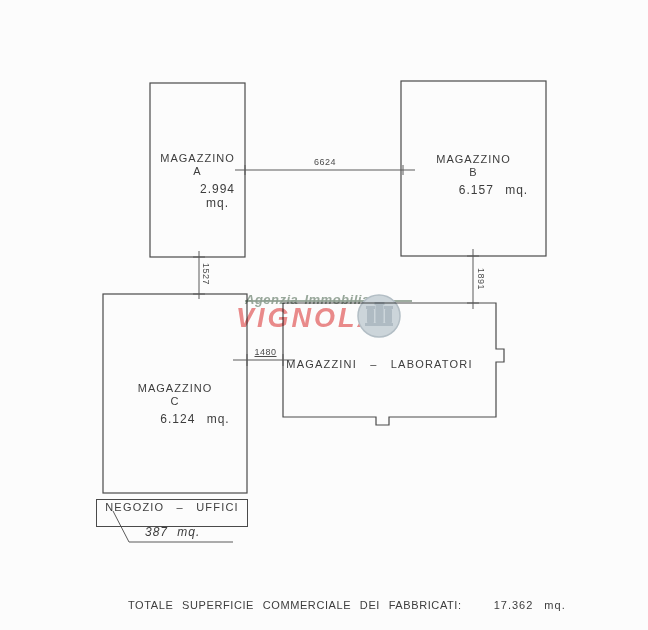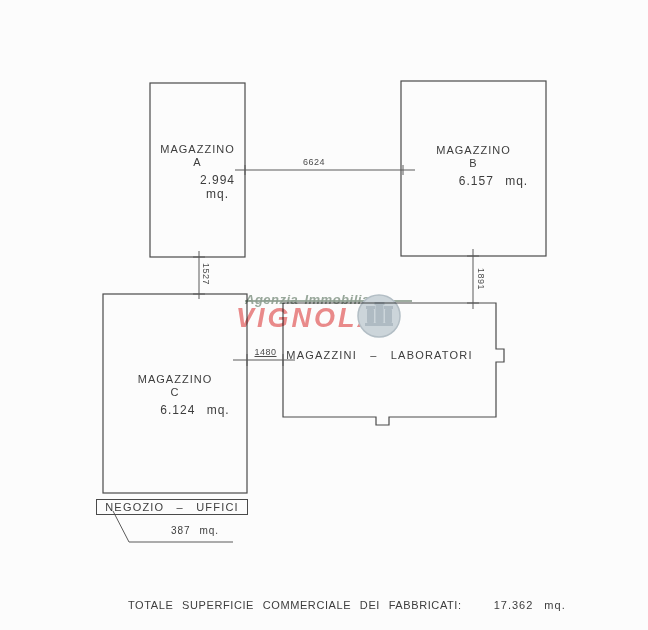--- a/index.html
+++ b/index.html
@@ -3,34 +3,34 @@
 <meta charset="utf-8">
 <style>
   * { margin:0; padding:0; box-sizing:border-box; }
   body { background:#ffffff; }
   .canvas {
     position:relative; width:648px; height:630px;
     background:#fcfcfc; overflow:hidden;
     font-family:"Liberation Sans", sans-serif; color:#3d3d3d;
   }
   svg.lines { position:absolute; left:0; top:0; }
-  .lbl { position:absolute; text-align:center; letter-spacing:.8px; }
+  .lbl { position:absolute; text-align:center; letter-spacing:.8px;margin-top:9px; }
   .bname { font-size:11px; letter-spacing:1px; line-height:13px; word-spacing:5px; }
   .bletter { font-size:11px; letter-spacing:1px; line-height:13px; }
   .barea { font-size:12px; letter-spacing:1px; word-spacing:7px; margin-top:4px;padding-left:40px; }
   .lab-name { font-size:11px; letter-spacing:1.2px; word-spacing:9px; line-height:13px; }
   .dim { position:absolute; font-size:9px; color:#4c4c4c; letter-spacing:.5px; text-align:center; }
   .dim-vert { transform:rotate(90deg); transform-origin:0 0; white-space:nowrap; }
   .shop-box {
-    position:absolute; left:96px; top:499px; width:152px; height:16px;
+    position:absolute; left:96px; top:499px; width:152px; height:28px;
     border:1px solid #4a4a4a; font-size:11px; letter-spacing:1.2px;
     word-spacing:8px; text-align:center; line-height:14px;
   }
   .shop-area { position:absolute; left:145px; top:525px; width:100px;
-    font-size:10px; letter-spacing:1px; word-spacing:5px; text-align:center; }
+    font-size:12px; letter-spacing:1px; word-spacing:5px; text-align:left;font-style:italic; }
   .total { position:absolute; left:128px; top:599px; font-size:11px;
     letter-spacing:.6px; word-spacing:5px; white-space:nowrap; }
   .total .val { margin-left:32px; letter-spacing:1px; word-spacing:7px; }
   .watermark { position:absolute; left:0; top:0; width:648px; height:630px;
     mix-blend-mode:multiply; pointer-events:none; }
   .wm-line1 { position:absolute; left:245px; top:292px; font-style:italic;
     font-weight:bold; font-size:13px; letter-spacing:.5px; word-spacing:2px;
     color:#8fa092; opacity:.9; }
   .wm-strike { position:absolute; left:245px; top:300px; width:167px; height:2px;
     background:#8fa092; opacity:.85; }
@@ -87,21 +87,21 @@
 
   <div class="lbl" style="left:273px; top:349px; width:213px;">
     <div class="lab-name">MAGAZZINI – LABORATORI</div>
   </div>
 
   <div class="shop-box">
     <span>NEGOZIO – UFFICI</span>
   </div>
   <div class="shop-area">387 mq.</div>
 
-  <div class="dim" style="left:284px; top:157px; width:60px;">6624</div>
+  <div class="dim" style="left:276px; top:157px; width:60px;text-align:right;">6624</div>
   <div class="dim dim-vert" style="left:211px; top:263px;">1527</div>
   <div class="dim dim-vert" style="left:486px; top:268px;">1891</div>
   <div class="dim" style="left:238px; top:347px; width:55px;text-decoration:underline;">1480</div>
 
   <div class="watermark">
     <div class="wm-line1">Agenzia Immobiliare</div>
     <div class="wm-strike"></div>
     <div class="wm-line2">VIGNOLA</div>
     <svg class="wm-logo" width="46" height="46" viewBox="0 0 46 46">
       <circle cx="23" cy="23" r="21" fill="#cfd8dd" stroke="#b5c1c8" stroke-width="1.5"></circle>

